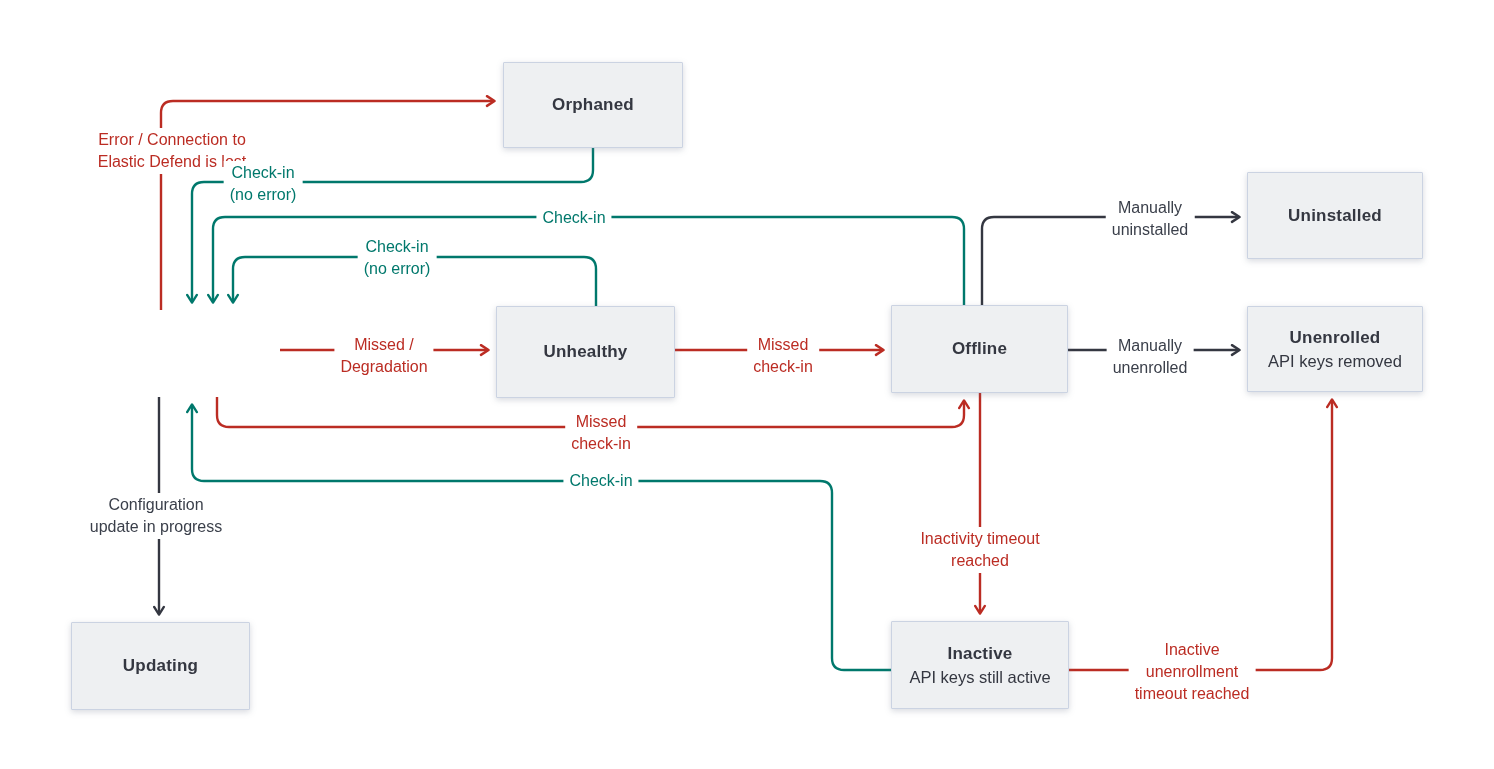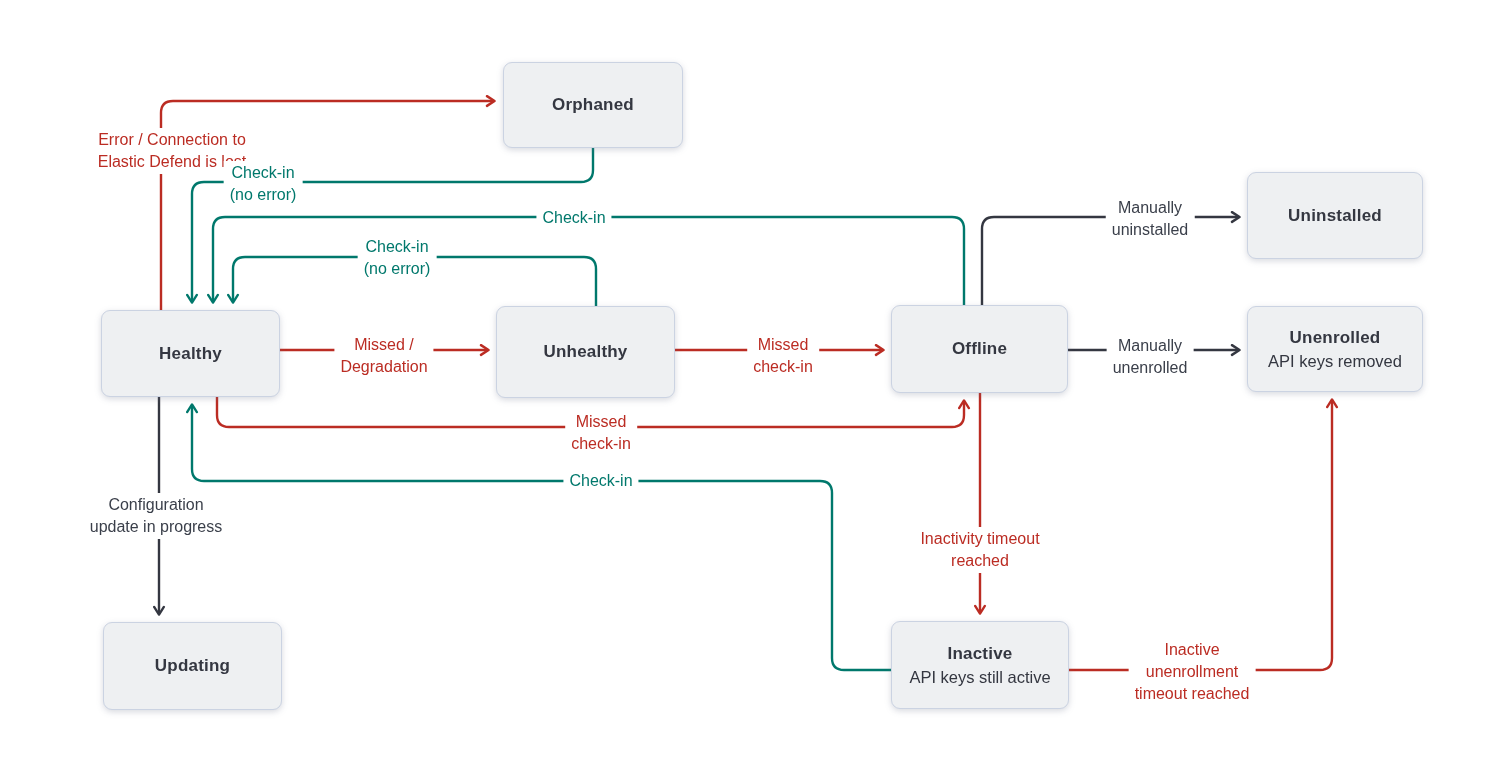--- a/index.html
+++ b/index.html
@@ -21,21 +21,21 @@
   .edge{fill:none;stroke-width:2.4px;stroke-linejoin:round;stroke-linecap:butt;}
   .stroke-red{stroke:var(--error_red);}
   .stroke-teal{stroke:var(--checkin_teal);}
   .stroke-dark{stroke:var(--neutral_dark);}
   .arrowhead{fill:none;stroke-width:2.2px;stroke-linecap:round;stroke-linejoin:round;}
 
   .node{
     position:absolute;
     background:var(--node_fill);
     border:1.5px solid var(--node_border);
-    border-radius:9px;
+    border-radius:1px;
     box-shadow:0 2px 6px rgba(110,120,140,.28);
     display:flex;flex-direction:column;align-items:center;justify-content:center;
     color:var(--node_text);
     font-size:17px;font-weight:700;letter-spacing:.2px;
     box-sizing:border-box;
   }
   .node .sub{font-weight:400;font-size:16.5px;letter-spacing:0;margin-top:4px;}
 
   .edge-label{
     position:absolute;transform:translate(-50%,-50%);
@@ -128,37 +128,34 @@
   </div>
   <div class="edge-label c-red" style="left:1192px;top:672px;">
     <div>Inactive</div>
     <div>unenrollment</div>
     <div>timeout reached</div>
   </div>
 
   <div class="node" style="left:503px;top:62px;width:180px;height:86px;">
     <div>Orphaned</div>
   </div>
-  <div class="node" style="left:101px;top:310px;width:179px;height:87px;">
-    <div>Healthy</div>
-  </div>
   <div class="node" style="left:496px;top:306px;width:179px;height:92px;">
     <div>Unhealthy</div>
   </div>
   <div class="node" style="left:891px;top:305px;width:177px;height:88px;">
     <div>Offline</div>
   </div>
   <div class="node" style="left:1247px;top:172px;width:176px;height:87px;">
     <div>Uninstalled</div>
   </div>
   <div class="node" style="left:1247px;top:306px;width:176px;height:86px;">
     <div>Unenrolled</div>
     <div class="sub">API keys removed</div>
   </div>
-  <div class="node" style="left:71px;top:622px;width:179px;height:88px;margin-left:32px;">
+  <div class="node" style="left:71px;top:622px;width:179px;height:88px;">
     <div>Updating</div>
   </div>
   <div class="node" style="left:891px;top:621px;width:178px;height:88px;">
     <div>Inactive</div>
     <div class="sub">API keys still active</div>
   </div>
 
 </div>
 
 </body></html>

